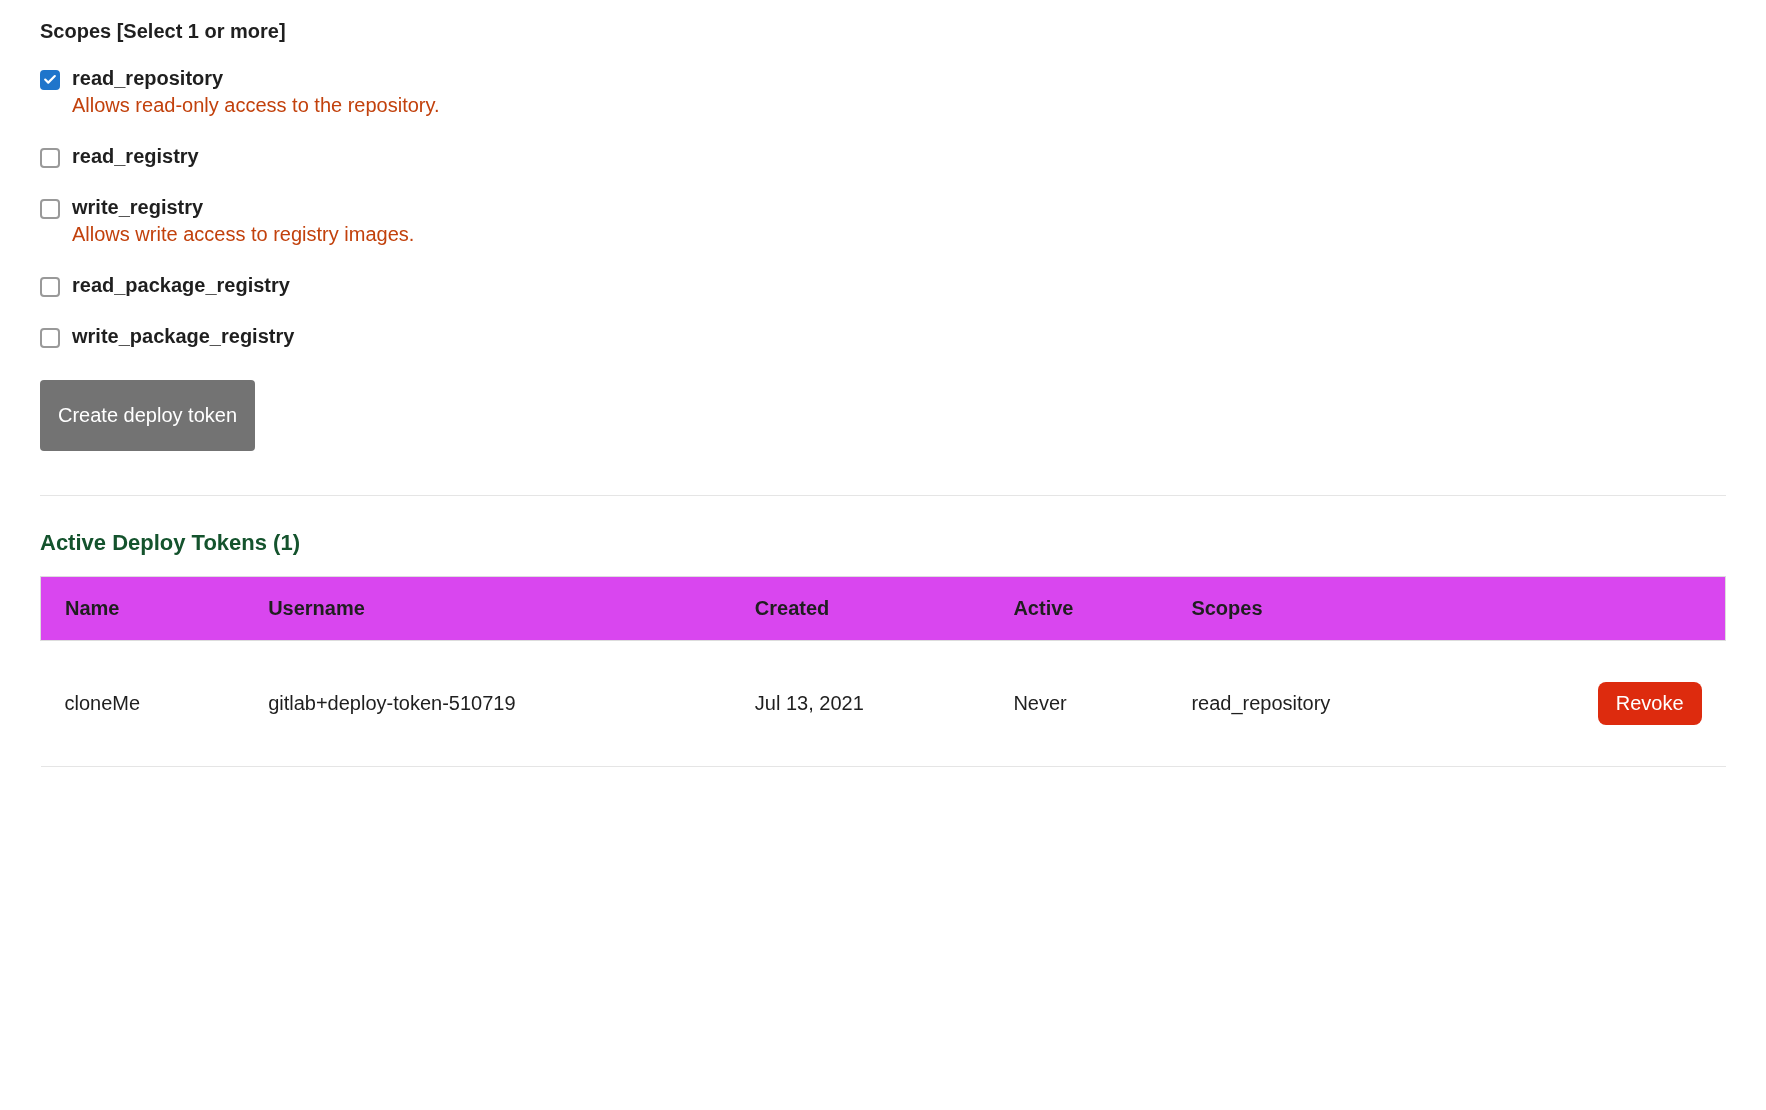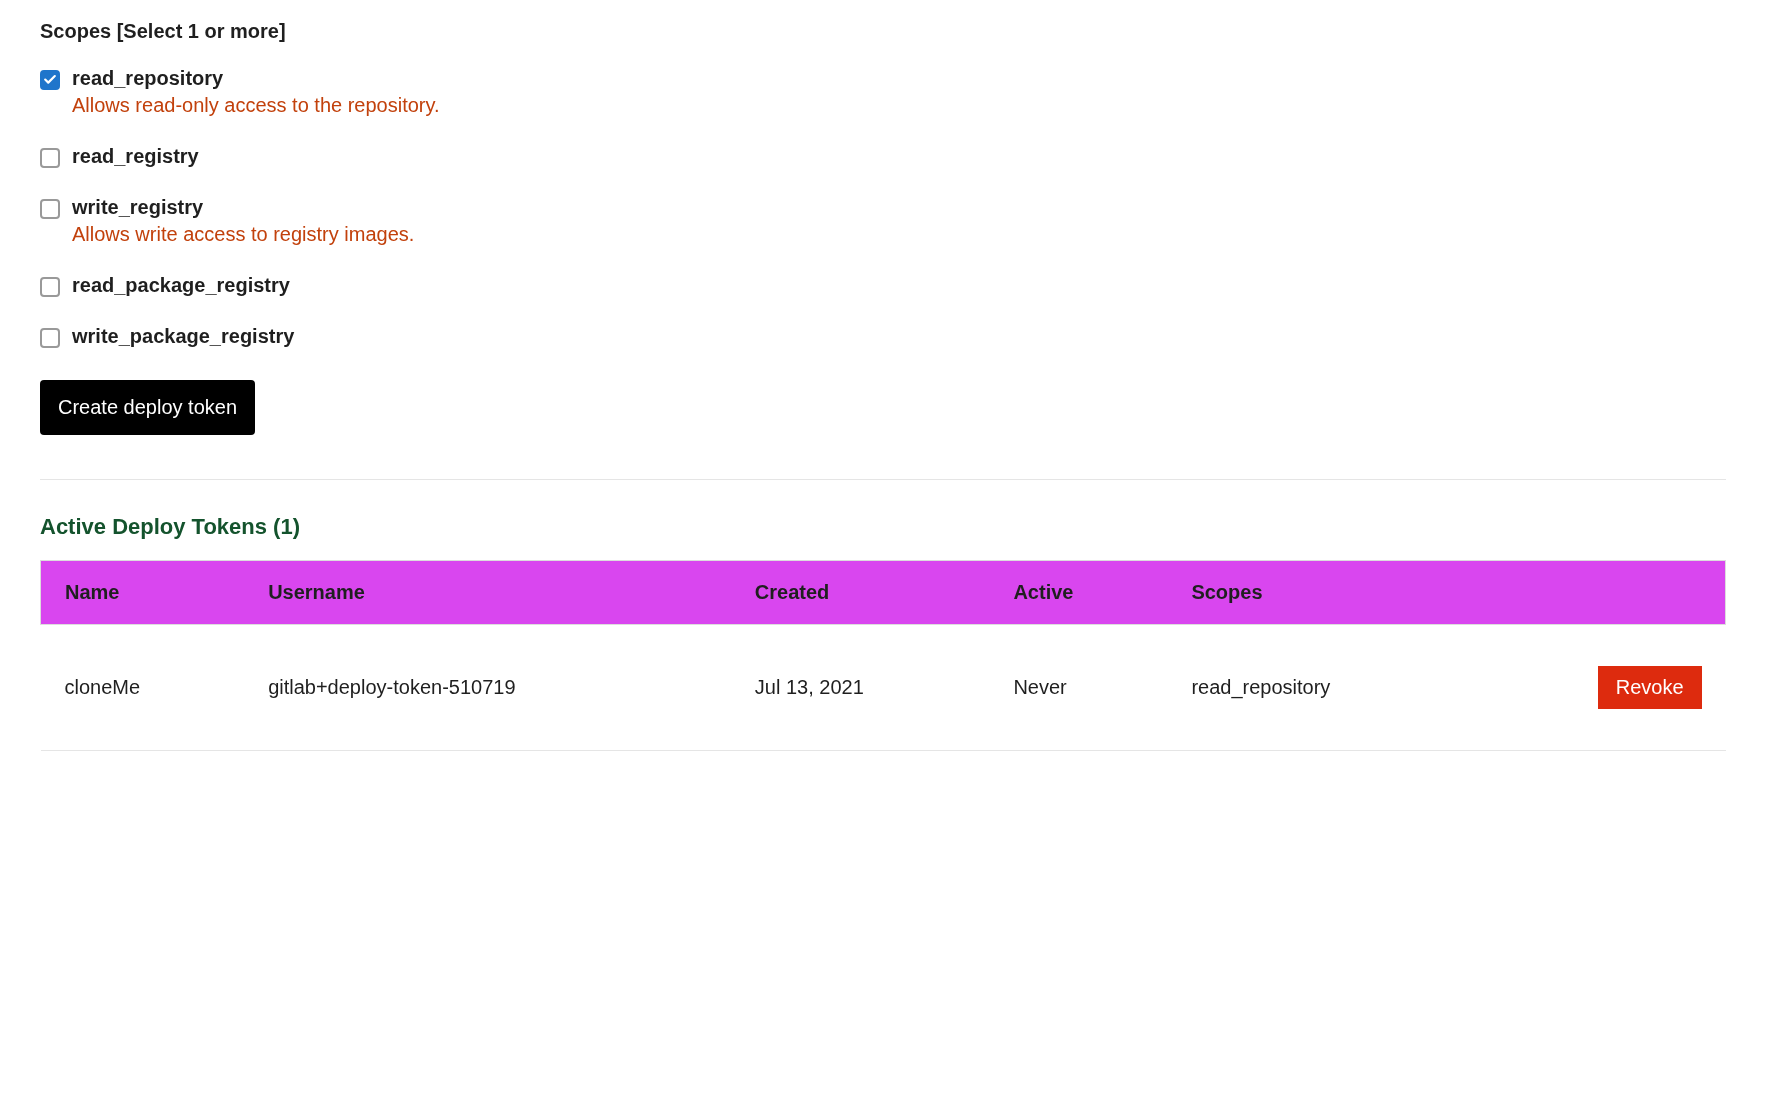--- a/index.html
+++ b/index.html
@@ -54,25 +54,25 @@
       font-size: 20px;
       font-weight: 700;
       color: #1f1f1f;
       cursor: pointer;
     }
     .scope-desc {
       font-size: 20px;
       color: #c2410c;
     }
     .btn-primary {
-      background: #000000;
+      background: #737373;
       color: #fff;
       border: none;
       border-radius: 4px;
-      padding: 16px 18px;
+      padding: 24px 18px;
       font-size: 20px;
       cursor: pointer;
       margin-top: 4px;
     }
     .divider {
       height: 1px;
       background: #e5e5e5;
       margin: 44px 0 34px 0;
     }
     .active-tokens-heading {
@@ -101,21 +101,21 @@
     }
     .token-table td {
       padding: 41px 24px;
       font-size: 20px;
       color: #1f1f1f;
     }
     .btn-revoke {
       background: #dd2b0e;
       color: #fff;
       border: none;
-      border-radius: 0;
+      border-radius: 8px;
       padding: 10px 18px;
       font-size: 20px;
       cursor: pointer;
     }
     .actions-cell {
       text-align: right;
     }
   </style>
 </head>
 <body>

